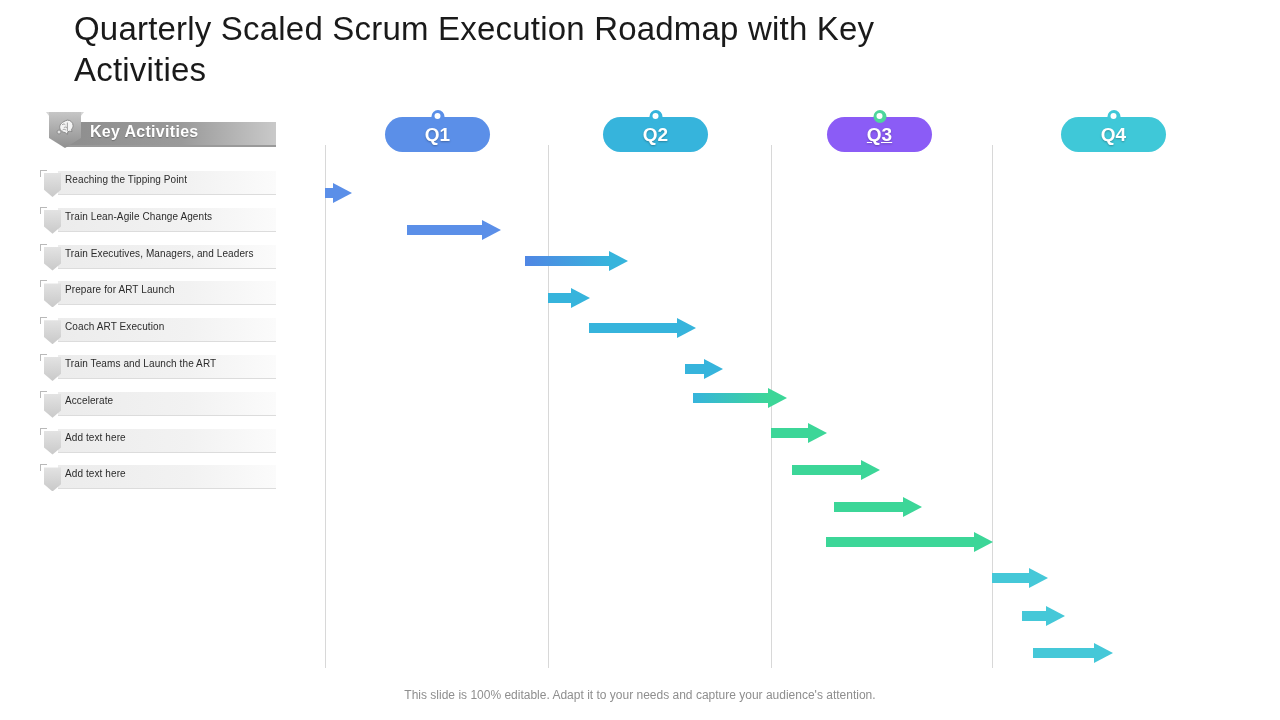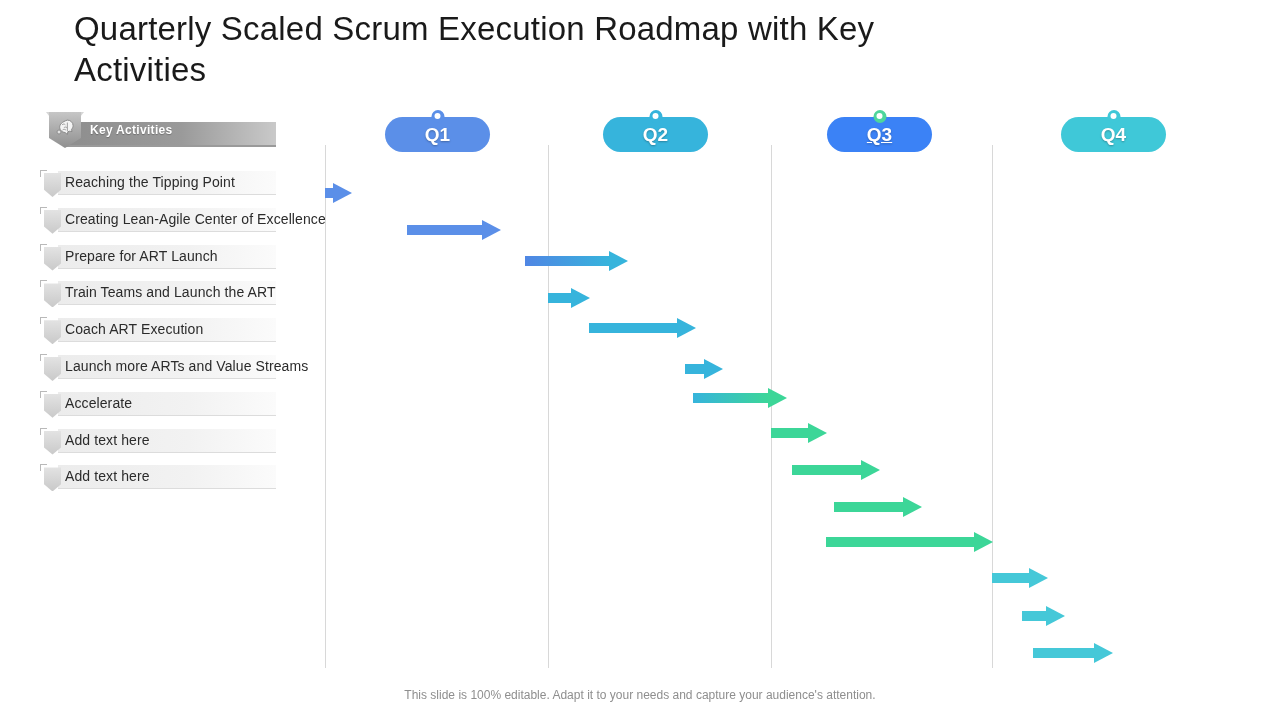--- a/index.html
+++ b/index.html
@@ -50,21 +50,21 @@
     left: 20px;
     top: 23px;
     width: 210px;
     height: 2px;
     background: #9a9a9a;
   }
   #key-activities-label {
     position: absolute;
     left: 44px;
     top: 1px;
-    font-size: 12px;
+    font-size: 16px;
     font-weight: bold;
     color: #ffffff;
     letter-spacing: 0.3px;
     text-shadow: 0 1px 1px rgba(0,0,0,.25);
   }
   
   #key-activities-badge {
     position: absolute;
     left: 0px;
     top: -10px;
@@ -140,21 +140,21 @@
     left: 18px;
     top: 24px;
     width: 218px;
     height: 1px;
     background: #dcdcdc;
   }
   .activity-label {
     position: absolute;
     left: 25px;
     top: 4px;
-    font-size: 14px;
+    font-size: 10px;
     color: #2b2b2b;
     white-space: nowrap;
     letter-spacing: 0.1px;
   }
 
   
   .quarter-pill {
     position: absolute;
     top: 117px;
     width: 105px;
@@ -258,49 +258,49 @@
       <div class="activity-bar"></div>
       <div class="activity-underline"></div>
       <div class="activity-bullet"></div>
       <div class="activity-label">Reaching the Tipping Point</div>
     </div>
     <div class="activity-row">
       <div class="activity-tick"></div>
       <div class="activity-bar"></div>
       <div class="activity-underline"></div>
       <div class="activity-bullet"></div>
-      <div class="activity-label">Creating Lean-Agile Center of Excellence</div>
+      <div class="activity-label">Train Lean-Agile Change Agents</div>
+    </div>
+    <div class="activity-row">
+      <div class="activity-tick"></div>
+      <div class="activity-bar"></div>
+      <div class="activity-underline"></div>
+      <div class="activity-bullet"></div>
+      <div class="activity-label">Train Executives, Managers, and Leaders</div>
     </div>
     <div class="activity-row">
       <div class="activity-tick"></div>
       <div class="activity-bar"></div>
       <div class="activity-underline"></div>
       <div class="activity-bullet"></div>
       <div class="activity-label">Prepare for ART Launch</div>
     </div>
     <div class="activity-row">
       <div class="activity-tick"></div>
       <div class="activity-bar"></div>
       <div class="activity-underline"></div>
       <div class="activity-bullet"></div>
+      <div class="activity-label">Coach ART Execution</div>
+    </div>
+    <div class="activity-row">
+      <div class="activity-tick"></div>
+      <div class="activity-bar"></div>
+      <div class="activity-underline"></div>
+      <div class="activity-bullet"></div>
       <div class="activity-label">Train Teams and Launch the ART</div>
-    </div>
-    <div class="activity-row">
-      <div class="activity-tick"></div>
-      <div class="activity-bar"></div>
-      <div class="activity-underline"></div>
-      <div class="activity-bullet"></div>
-      <div class="activity-label">Coach ART Execution</div>
-    </div>
-    <div class="activity-row">
-      <div class="activity-tick"></div>
-      <div class="activity-bar"></div>
-      <div class="activity-underline"></div>
-      <div class="activity-bullet"></div>
-      <div class="activity-label">Launch more ARTs and Value Streams</div>
     </div>
     <div class="activity-row">
       <div class="activity-tick"></div>
       <div class="activity-bar"></div>
       <div class="activity-underline"></div>
       <div class="activity-bullet"></div>
       <div class="activity-label">Accelerate</div>
     </div>
     <div class="activity-row">
       <div class="activity-tick"></div>
@@ -327,21 +327,21 @@
 
 <div id="quarter-pills-layer">
     <div class="quarter-pill" style="left: 385px; background: rgb(91, 143, 232);">
       <div class="quarter-notch" style="background: rgb(91, 143, 232);"></div>
       <span>Q1</span>
     </div>
     <div class="quarter-pill" style="left: 603px; background: rgb(54, 180, 220);">
       <div class="quarter-notch" style="background: rgb(54, 180, 220);"></div>
       <span>Q2</span>
     </div>
-    <div class="quarter-pill" style="left: 827px; background: #3b82f6; text-decoration: underline;">
+    <div class="quarter-pill" style="left: 827px; background: #8b5cf6; text-decoration: underline;">
       <div class="quarter-notch" style="background: rgb(77, 214, 156);"></div>
       <span>Q3</span>
     </div>
     <div class="quarter-pill" style="left: 1061px; background: rgb(63, 200, 216);">
       <div class="quarter-notch" style="background: rgb(63, 200, 216);"></div>
       <span>Q4</span>
     </div>
   </div>
 
 <div id="bars-layer">

